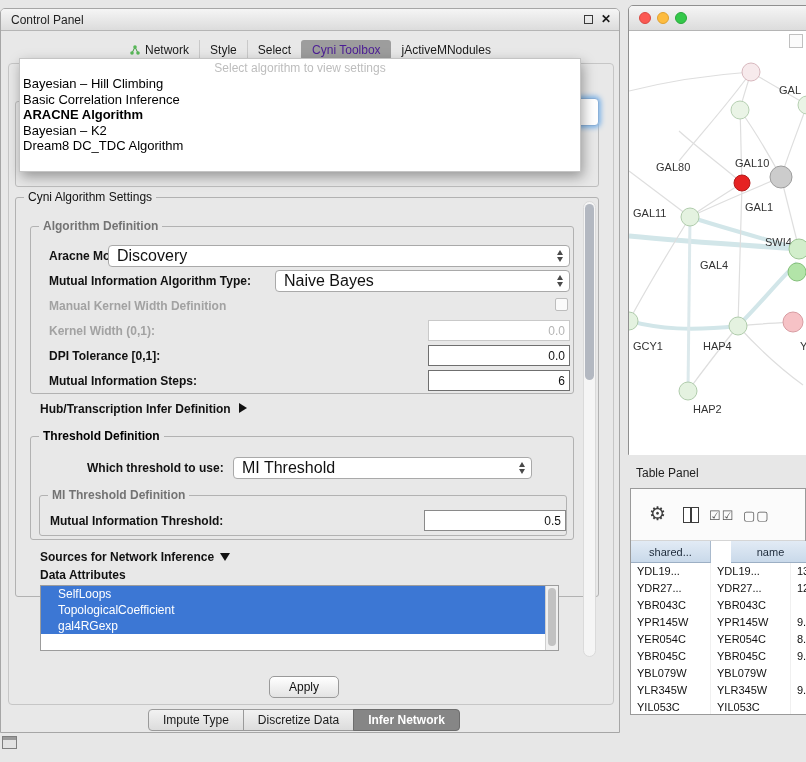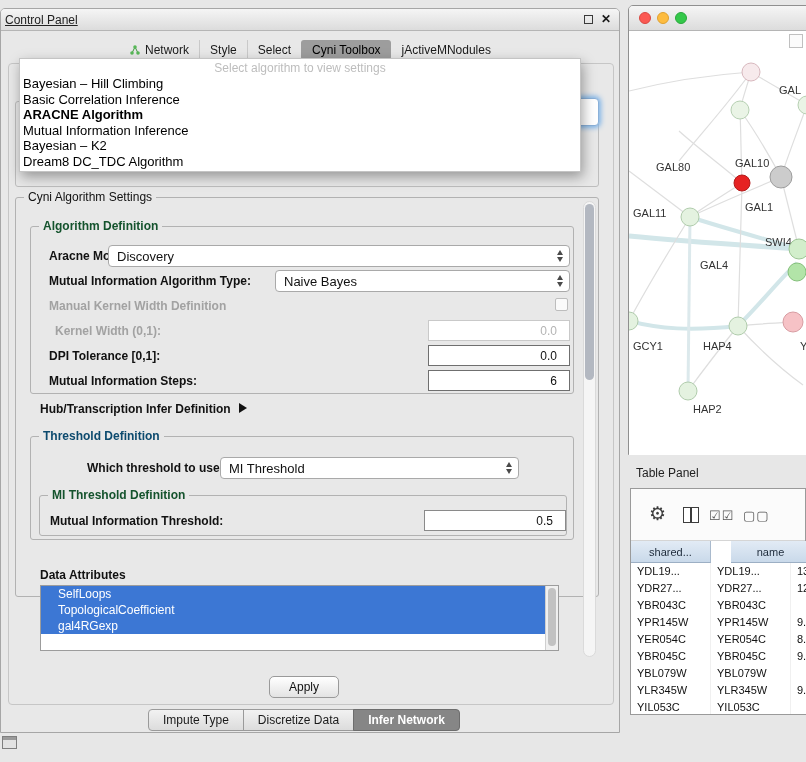--- a/index.html
+++ b/index.html
@@ -12,56 +12,56 @@
   }
   .win { position:absolute; background:#e8e8e8; border:1px solid #a6a6a6; border-radius:5px 5px 0 0; }
   .titlebar {
     position:absolute; left:0; top:0; right:0; height:22px;
     background:linear-gradient(#f5f5f5,#dcdcdc);
     border-bottom:1px solid #b5b5b5; border-radius:4px 4px 0 0;
     display:flex; align-items:center; font-size:12px; color:#222;
   }
   
   .cp { left:0; top:8px; width:620px; height:725px; }
-  .cp-title { padding-left:4px;text-decoration:underline; }
+  .cp-title { padding-left:10px; }
   .tb-icons { position:absolute; right:8px; top:4px; display:flex; gap:8px; align-items:center; }
   .float-box { width:9px; height:9px; border:1.5px solid #3a3a3a; display:inline-block; background:transparent; }
   .close-x { font-weight:bold; font-size:12px; color:#1a1a1a; line-height:12px; }
   .tabs { position:absolute; left:0; top:30px; width:100%; height:22px; display:flex; justify-content:center; align-items:center; }
   .tab { padding:3px 10px; font-size:12px; color:#1a1a1a; border-left:1px solid #c9c9c9; display:flex; align-items:center; gap:4px; cursor:default; }
   .tab:first-child { border-left:none; }
-  .tab.active { background:#9d9d9d; color:#000000; border-radius:3px; border-left-color:transparent; }
+  .tab.active { background:#9d9d9d; color:#4c1d95; border-radius:3px; border-left-color:transparent; }
   .tab.active + .tab { border-left-color:transparent; }
   .content-frame { position:absolute; left:7px; top:54px; width:606px; height:642px; border:1px solid #c6c6c6; border-radius:4px; }
   
   .ghost-group { position:absolute; left:14px; top:92px; width:584px; height:86px; border:1px solid #bdbdbd; border-radius:3px; z-index:1; }
   .focus-frag { position:absolute; left:559px; top:89px; width:39px; height:28px; background:#fff; border:1px solid #8ab0d8; border-radius:4px; box-shadow:0 0 5px 2px #7fb4e8; z-index:2; }
   
   .algo-menu {
     position:absolute; left:18px; top:49px; width:562px; height:114px; z-index:50;
     background:#fff; border:1px solid #c4c4c4; box-shadow:2px 5px 12px rgba(0,0,0,.35);
     padding-top:2px;
   }
   .algo-ph { height:15px; line-height:15px; text-align:center; color:#bdbdbd; font-size:12px; }
   .algo-item { height:15.5px; line-height:15.5px; font-size:13px; padding-left:3px; color:#000; white-space:nowrap; }
   .algo-item.sel { font-weight:bold; }
   
   .group { position:absolute; border:1px solid #b2b2b2; border-radius:3px; }
   .legend { position:absolute; top:-8px; left:8px; background:#e8e8e8; padding:0 4px; font-size:12px; line-height:14px; white-space:nowrap; }
-  .legend.blue { color:#14532d; font-weight:bold; }
-  .legend.green { color:#0c4a6e; font-weight:bold; }
+  .legend.blue { color:#737373; font-weight:bold; }
+  .legend.green { color:#000000; font-weight:bold; }
   .lbl { position:absolute; font-size:12px; font-weight:bold; color:#111; white-space:nowrap; line-height:14px; }
   .lbl.dim { color:#a2a2a2; }
   .combo { position:absolute; height:22px; background:#fff; border:1px solid #a9a9a9; border-radius:4px;
-           display:flex; align-items:center; padding:0 22px 0 8px; font-size:13px; }
+           display:flex; align-items:center; padding:0 22px 0 8px; font-size:16px; }
   .combo-arrows { position:absolute; right:6px; top:4px; display:flex; flex-direction:column; gap:2px; }
   .tri-up { width:0;height:0;border-left:3.5px solid transparent;border-right:3.5px solid transparent;border-bottom:5px solid #4a4a4a; }
   .tri-dn { width:0;height:0;border-left:3.5px solid transparent;border-right:3.5px solid transparent;border-top:5px solid #4a4a4a; }
   .field { position:absolute; height:21px; border:1px solid #6f6f6f; background:#fff; font-size:12px;
-           text-align:right; padding:0 12px; font-family:"Liberation Sans",sans-serif; color:#111; }
+           text-align:right; padding:0 4px; font-family:"Liberation Sans",sans-serif; color:#111; }
   .field.dim { border-color:#c9c9c9; color:#b4b4b4; }
   .checkbox { position:absolute; width:13px; height:13px; background:#fafafa; border:1px solid #bdbdbd; border-radius:2px; }
   .arrow-right { display:inline-block; width:0; height:0; border-top:5px solid transparent; border-bottom:5px solid transparent; border-left:8px solid #111; margin-left:8px; }
   .arrow-down { display:inline-block; width:0; height:0; border-left:5px solid transparent; border-right:5px solid transparent; border-top:8px solid #111; margin-left:6px; }
   .attr-list { position:absolute; background:#fff; border:1px solid #9c9c9c; }
   .attr { height:16px; line-height:16px; font-size:12px; color:#fff; background:#3c77d4; padding-left:17px; width:505px; white-space:nowrap; overflow:hidden; }
   .attr-scroll { position:absolute; right:0; top:0; bottom:0; width:13px; background:#f0f0f0; border-left:1px solid #cfcfcf; }
   .attr-thumb { position:absolute; left:2px; top:2px; width:8px; height:58px; background:#c2c2c2; border-radius:4px; }
   .sb-track { position:absolute; right:2px; top:3px; width:13px; height:456px; background:#f5f5f5; border:1px solid #dadada; border-radius:7px; }
   .sb-thumb { position:absolute; left:1px; top:2px; width:9px; height:176px; background:#b3b8c1; border-radius:5px; }
@@ -149,21 +149,20 @@
 
   <div class="content-frame"></div>
   <div class="ghost-group"></div>
   <div class="focus-frag"></div>
 
   <div class="algo-menu">
     <div class="algo-ph">Select algorithm to view settings</div>
     <div class="algo-item">Bayesian – Hill Climbing</div>
     <div class="algo-item">Basic Correlation Inference</div>
     <div class="algo-item sel">ARACNE Algorithm</div>
-    <div class="algo-item">Mutual Information Inference</div>
     <div class="algo-item">Bayesian – K2</div>
     <div class="algo-item">Dream8 DC_TDC Algorithm</div>
   </div>
 
   <div class="group" style="left:14px; top:188px; width:584px; height:400px;">
     <span class="legend">Cyni Algorithm Settings</span>
     <div class="sb-track">
         <div class="sb-thumb"></div>
       </div>
 
@@ -184,53 +183,56 @@
         <span>Naive Bayes</span>
         <span class="combo-arrows">
             <i class="tri-up"></i>
             <i class="tri-dn"></i>
           </span>
       </div>
 
       <span class="lbl dim" style="left:18px; top:72px;">Manual Kernel Width Definition</span>
       <span class="checkbox" style="left:524px; top:71px;"></span>
 
-      <span class="lbl dim" style="left:24px; top:97px;">Kernel Width (0,1):</span>
+      <span class="lbl dim" style="left:18px; top:97px;">Kernel Width (0,1):</span>
       <input class="field dim" style="left: 397px; top: 93px; width: 142px;" value="0.0">
 
       <span class="lbl" style="left:18px; top:122px;">DPI Tolerance [0,1]:</span>
       <input class="field" style="left: 397px; top: 118px; width: 142px;" value="0.0">
 
       <span class="lbl" style="left:18px; top:147px;">Mutual Information Steps:</span>
       <input class="field" style="left: 397px; top: 143px; width: 142px;" value="6">
     </div>
 
     <span class="lbl" style="left:24px; top:204px;">
       <span>Hub/Transcription Infer Definition</span><span class="arrow-right"></span>
     </span>
 
     <div class="group" style="left:14px; top:238px; width:544px; height:104px;">
       <span class="legend green">Threshold Definition</span>
 
       <span class="lbl" style="left:56px; top:24px;">Which threshold to use:</span>
-      <div class="combo" style="left:189px; top:20px; width:299px;">
+      <div class="combo" style="left:202px; top:20px; width:299px;">
         <span>MI Threshold</span>
         <span class="combo-arrows">
             <i class="tri-up"></i>
             <i class="tri-dn"></i>
           </span>
       </div>
 
       <div class="group" style="left:8px; top:58px; width:528px; height:41px;">
         <span class="legend blue">MI Threshold Definition</span>
         <span class="lbl" style="left:10px; top:18px;">Mutual Information Threshold:</span>
         <input class="field" style="left: 384px; top: 14px; width: 142px; border-color: rgb(138, 138, 138); text-align: right;" value="0.5">
       </div>
     </div>
 
+    <span class="lbl" style="left:24px; top:352px;">
+      <span>Sources for Network Inference</span><span class="arrow-down"></span>
+    </span>
     <span class="lbl" style="left:24px; top:370px;">Data Attributes</span>
 
     <div class="attr-list" style="left:24px; top:387px; width:519px; height:66px;">
       <div class="attr">SelfLoops</div>
       <div class="attr">TopologicalCoefficient</div>
       <div class="attr">gal4RGexp</div>
       <div class="attr-scroll">
           <div class="attr-thumb"></div>
         </div>
     </div>

